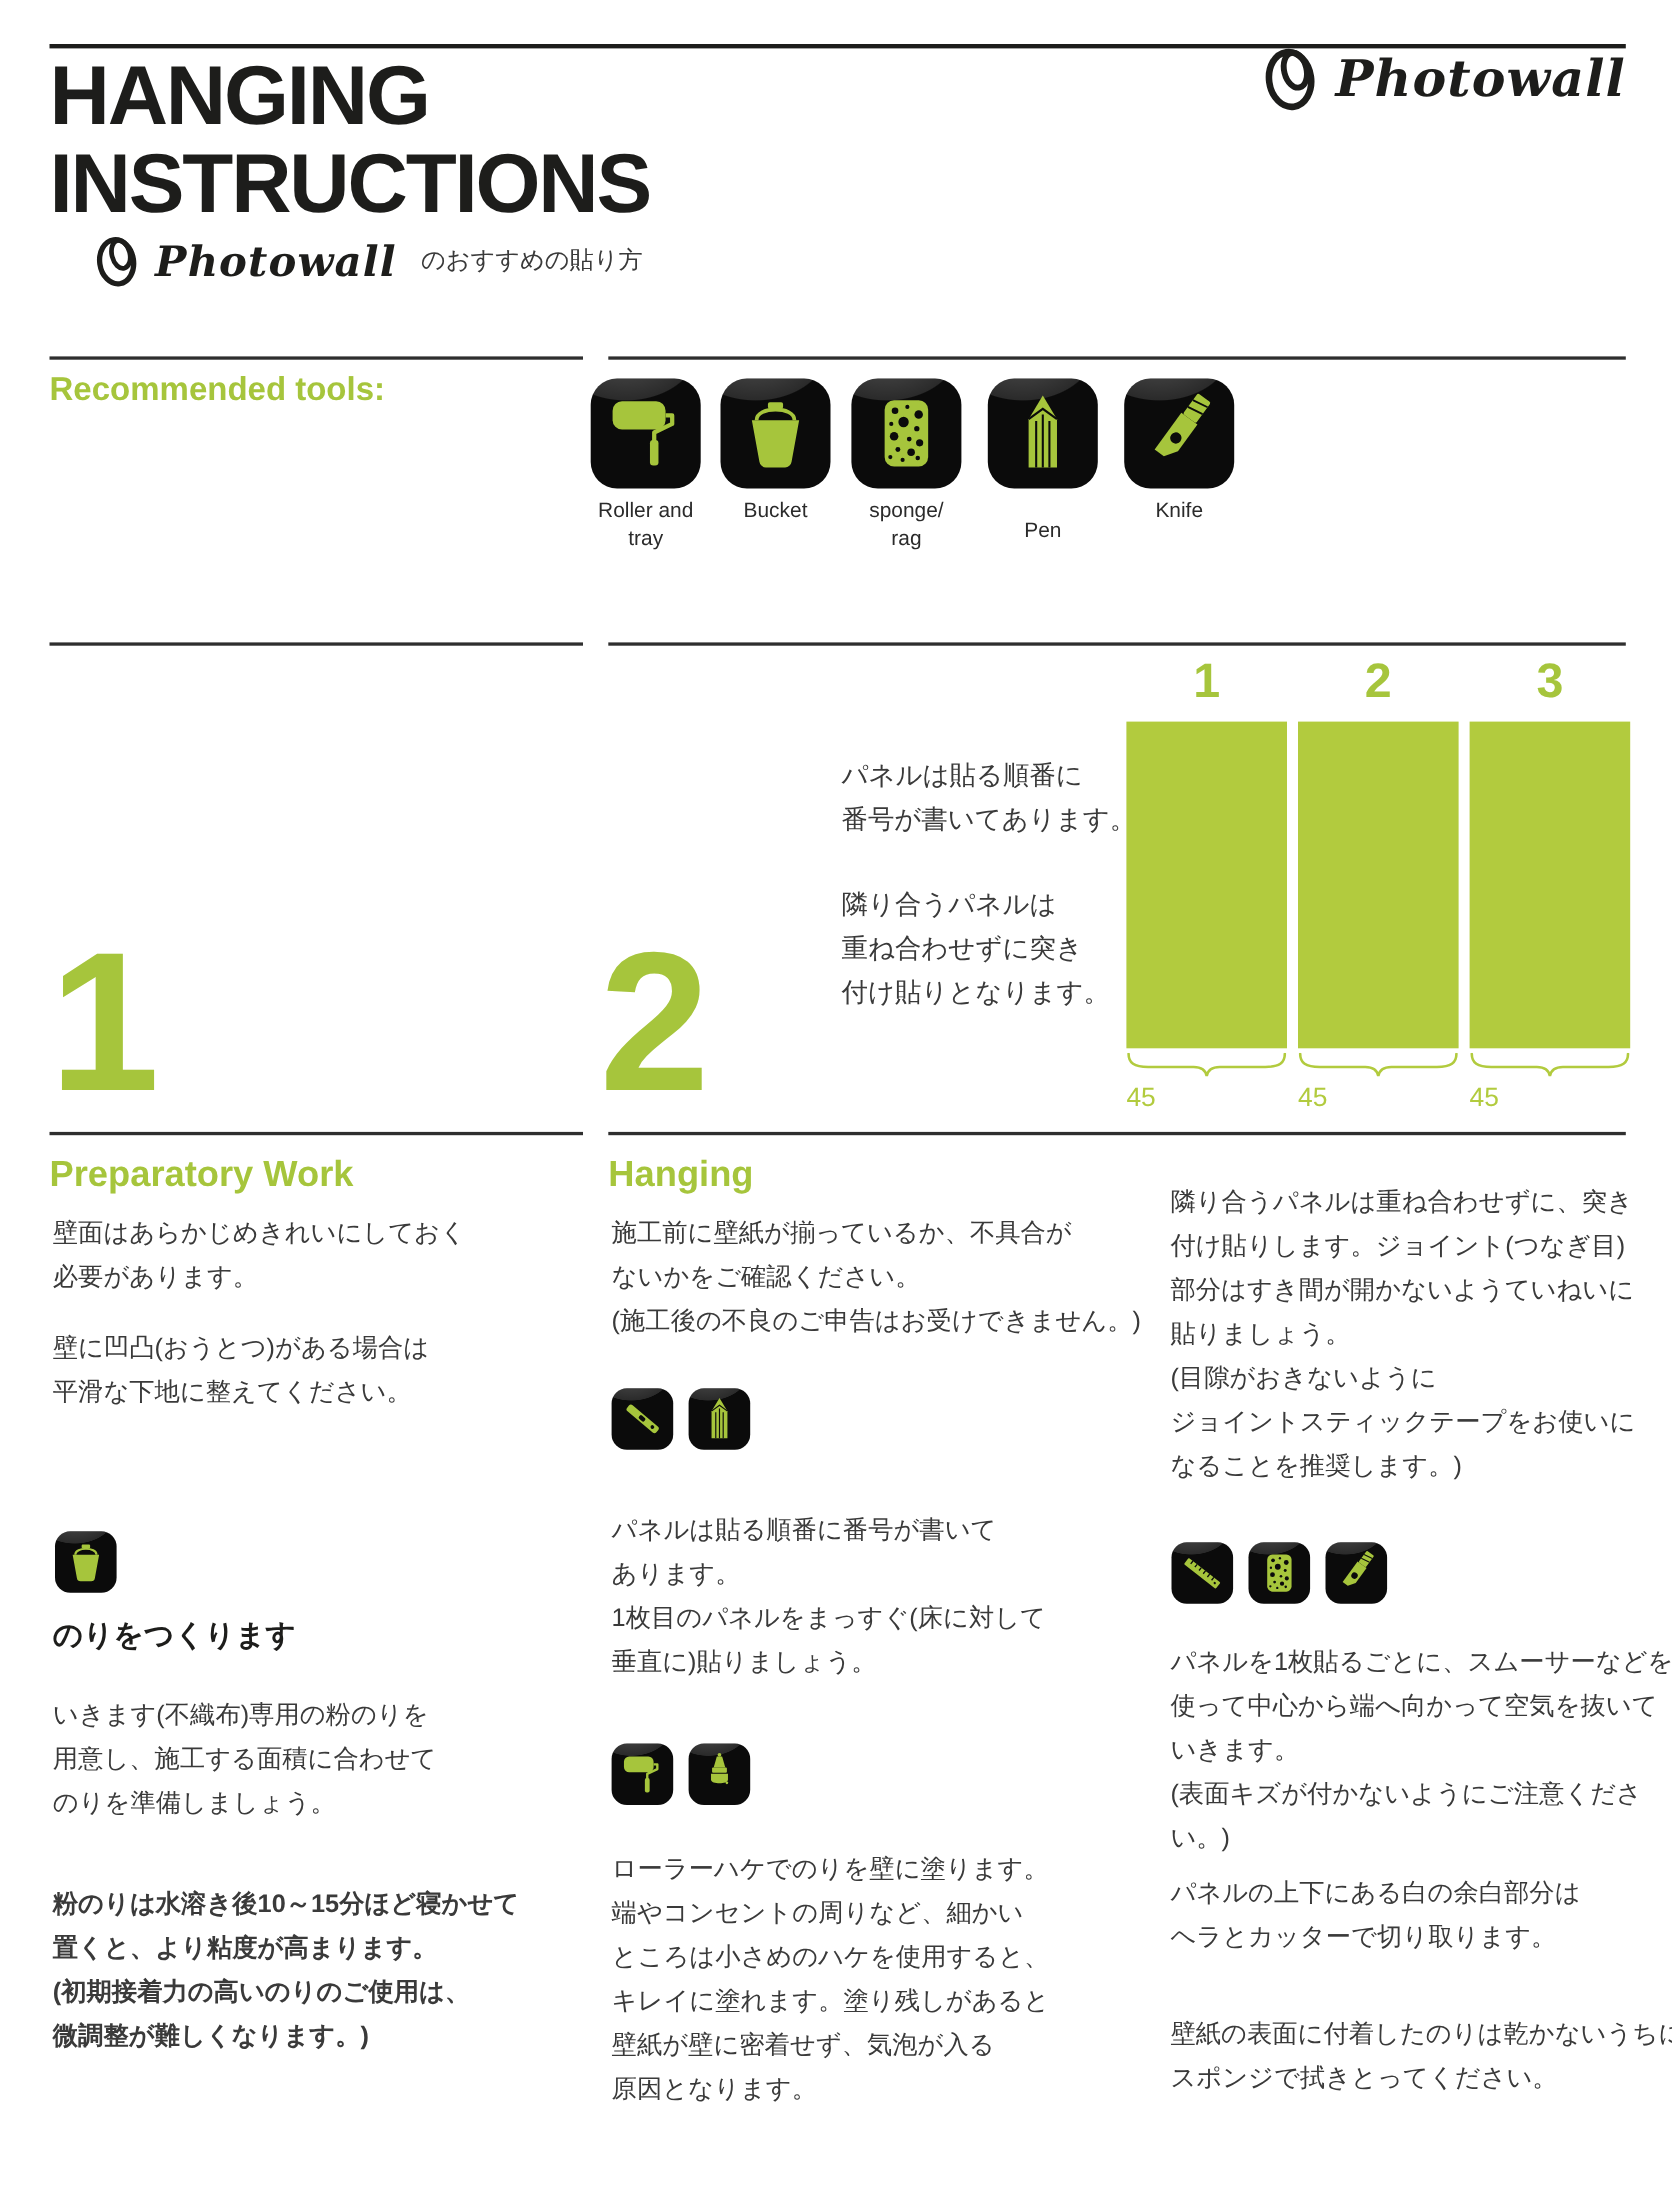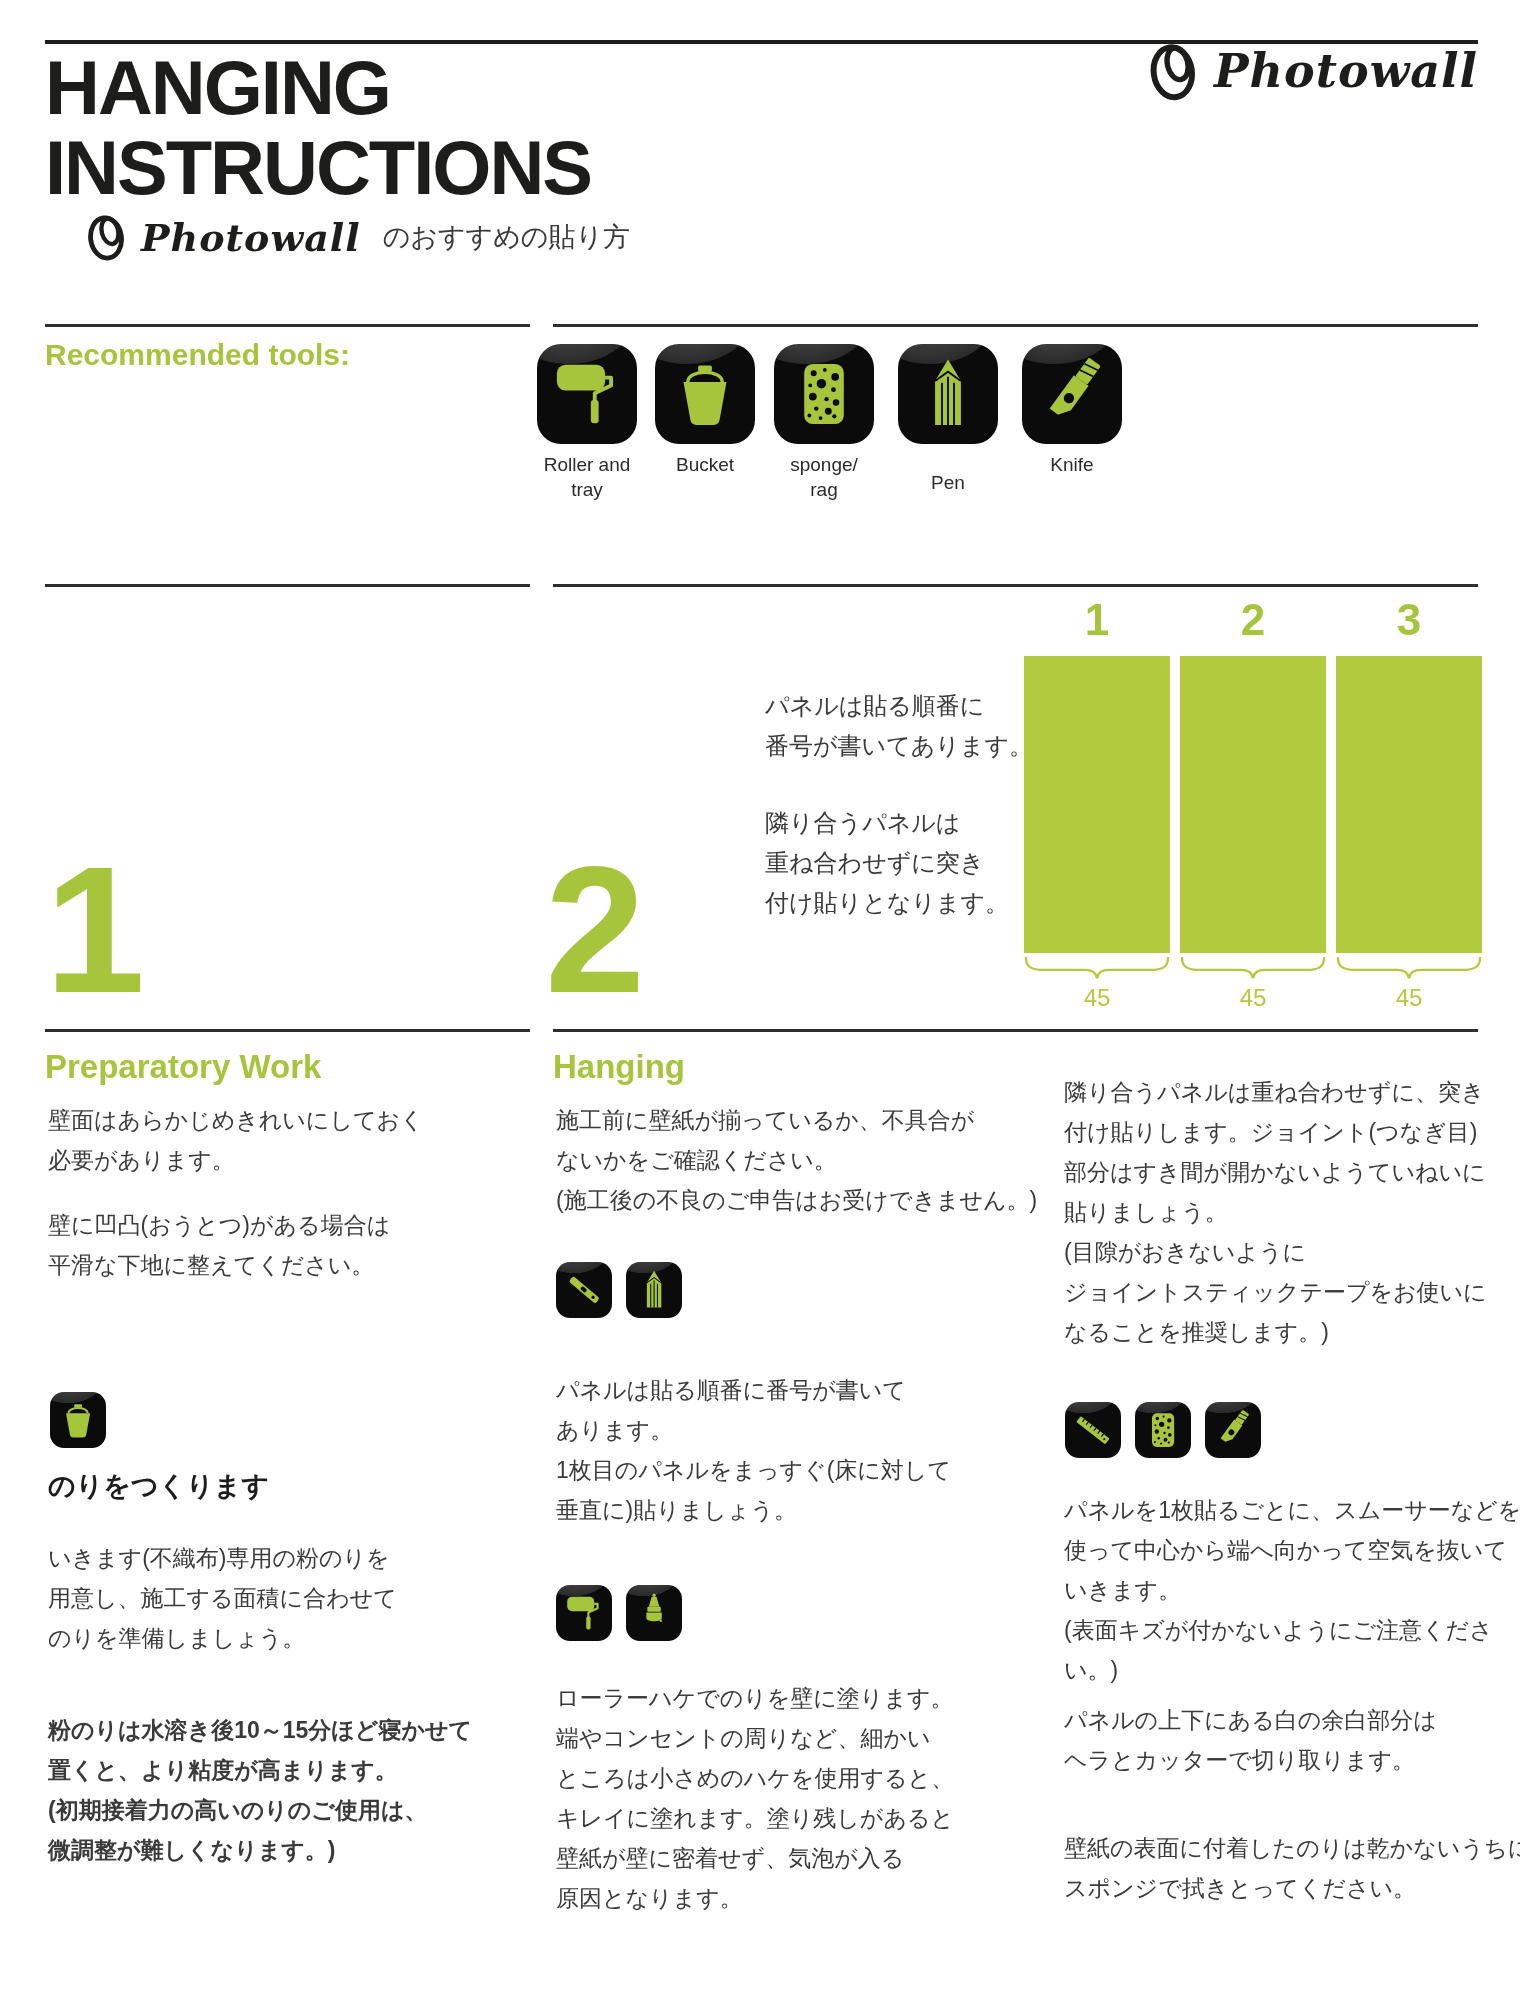--- a/index.html
+++ b/index.html
@@ -27,21 +27,21 @@
   .brand{position:absolute;display:flex;align-items:center;gap:12px;color:var(--text-dark);}
   .brand .mark{flex:0 0 auto;}
   .script{
     font-family:"DejaVu Serif","Liberation Serif",serif;
     font-style:italic;font-weight:bold;color:var(--text-dark);letter-spacing:1px;
   }
   .brand-top{right:42px;top:40px;}
   .brand-top .script{font-size:46px;}
   .subtitle{left:85px;top:212px;}
   .subtitle .script{font-size:38px;}
-  .subtitle .jp{font-size:27px;color:var(--body-text);margin-left:10px;font-style:normal;
+  .subtitle .jp{font-size:22px;color:var(--body-text);margin-left:10px;font-style:normal;
     font-family:Liberation Mono, monospace;}
   .green-h{position:absolute;color:var(--accent-green);font-weight:bold;}
   .tools-heading{left:45px;top:338px;font-size:30px;}
   .col-h{font-size:33px;}
   .tile{
     position:absolute;background:var(--icon-black);
     display:flex;align-items:center;justify-content:center;
   }
   .tile::before{
     content:"";position:absolute;inset:0;border-radius:inherit;
@@ -65,21 +65,21 @@
     position:absolute;font-size:24px;line-height:40px;color:var(--body-text);white-space:pre-line;
   }
   .glue-h{position:absolute;font-size:27px;font-weight:bold;color:var(--text-dark);}
   .panel{position:absolute;top:656px;width:146px;height:297px;background:var(--panel-green);}
   .panel-num{
     position:absolute;top:598px;width:146px;text-align:center;
     font-size:44px;font-weight:800;color:var(--accent-green);line-height:1;
   }
   .brace{position:absolute;top:957px;width:146px;height:24px;color:var(--panel-green);}
   .measure{
-    position:absolute;top:984px;width:146px;text-align:center;
+    position:absolute;top:984px;width:146px;text-align:left;
     font-size:24px;color:var(--panel-green);line-height:1.2;
   }
 </style>
 </head>
 <body>
 
 <svg width="0" height="0" style="position:absolute">
   <defs>
     <symbol id="i-mark" viewBox="0 0 44 52">
       <ellipse cx="21" cy="27" rx="16" ry="21" fill="none" stroke="currentColor" stroke-width="5" transform="rotate(-8 21 27)"></ellipse>

